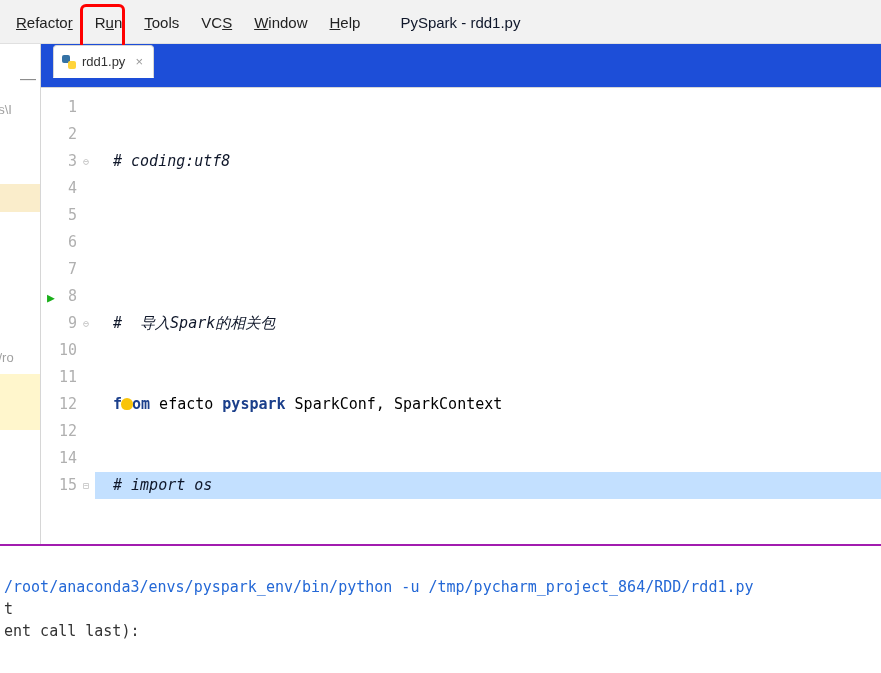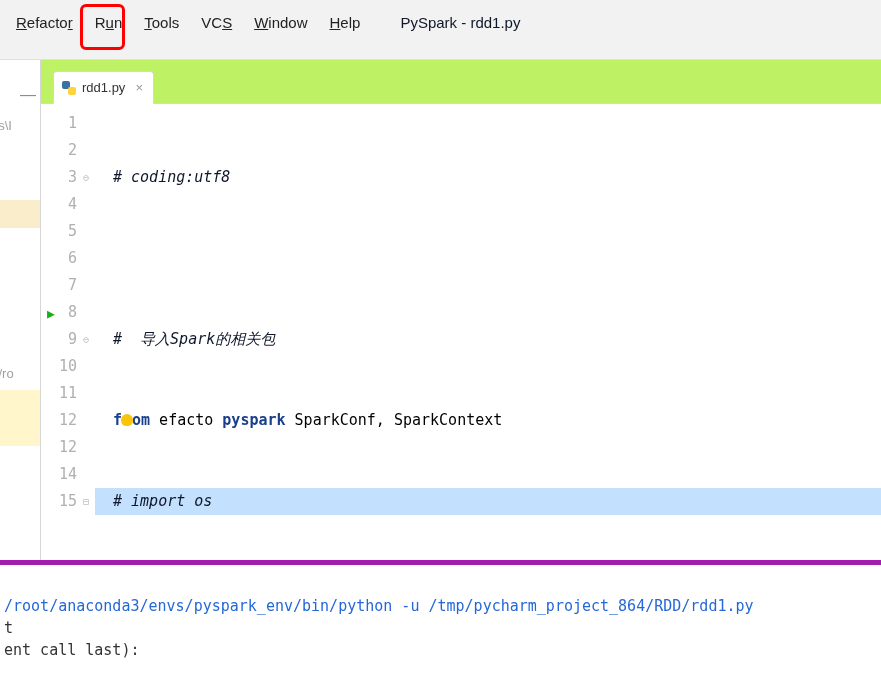--- a/index.html
+++ b/index.html
@@ -7,21 +7,21 @@
     font-family: "Segoe UI", Arial, sans-serif;
     font-size: 13px;
     background: #fff;
     color: #000;
     width: 881px;
     height: 673px;
     overflow: hidden;
   }
   .menubar {
     background: #f2f2f2;
-    height: 60px;
+    height: 44px;
     display: flex;
     align-items: flex-start;
     padding-top: 8px;
     padding-left: 6px;
     gap: 2px;
     border-bottom: 1px solid #e0e0e0;
     position: relative;
   }
   .menu-item {
     padding: 6px 10px;
@@ -98,23 +98,23 @@
   }
   .editor-area {
     flex: 1;
     display: flex;
     flex-direction: column;
     border-left: 1px solid #d6d6d6;
   }
   .tab-row {
     height: 44px;
     display: flex;
-    align-items: flex-end;
+    align-items: flex-start;
     border-bottom: 1px solid #d6d6d6;
-    background: #bef264;
+    background: #1d4ed8;
     padding-left: 12px;
   }
   .tab {
     display: flex;
     align-items: center;
     gap: 6px;
     padding: 8px 10px 8px 8px;
     border: 1px solid #d6d6d6;
     border-bottom: 1px solid #fff;
     background: #fff;
@@ -186,21 +186,21 @@
   .bulb {
     display: inline-block;
     width: 12px; height: 12px;
     background: #f9c40a;
     border-radius: 50% 50% 45% 45%;
     position: relative;
     top: 1px;
     margin-right: 1px;
   }
   .terminal {
-    border-top: 5px solid #a21caf;
+    border-top: 2px solid #a21caf;
     background: #fff;
     font-family: "Consolas","Menlo","Monaco",monospace;
     font-size: 15px;
     color: #333;
     padding: 30px 8px 8px 4px;
     line-height: 22px;
     white-space: pre;
   }
   .term-cmd { color: #2468d6; }
 </style>

